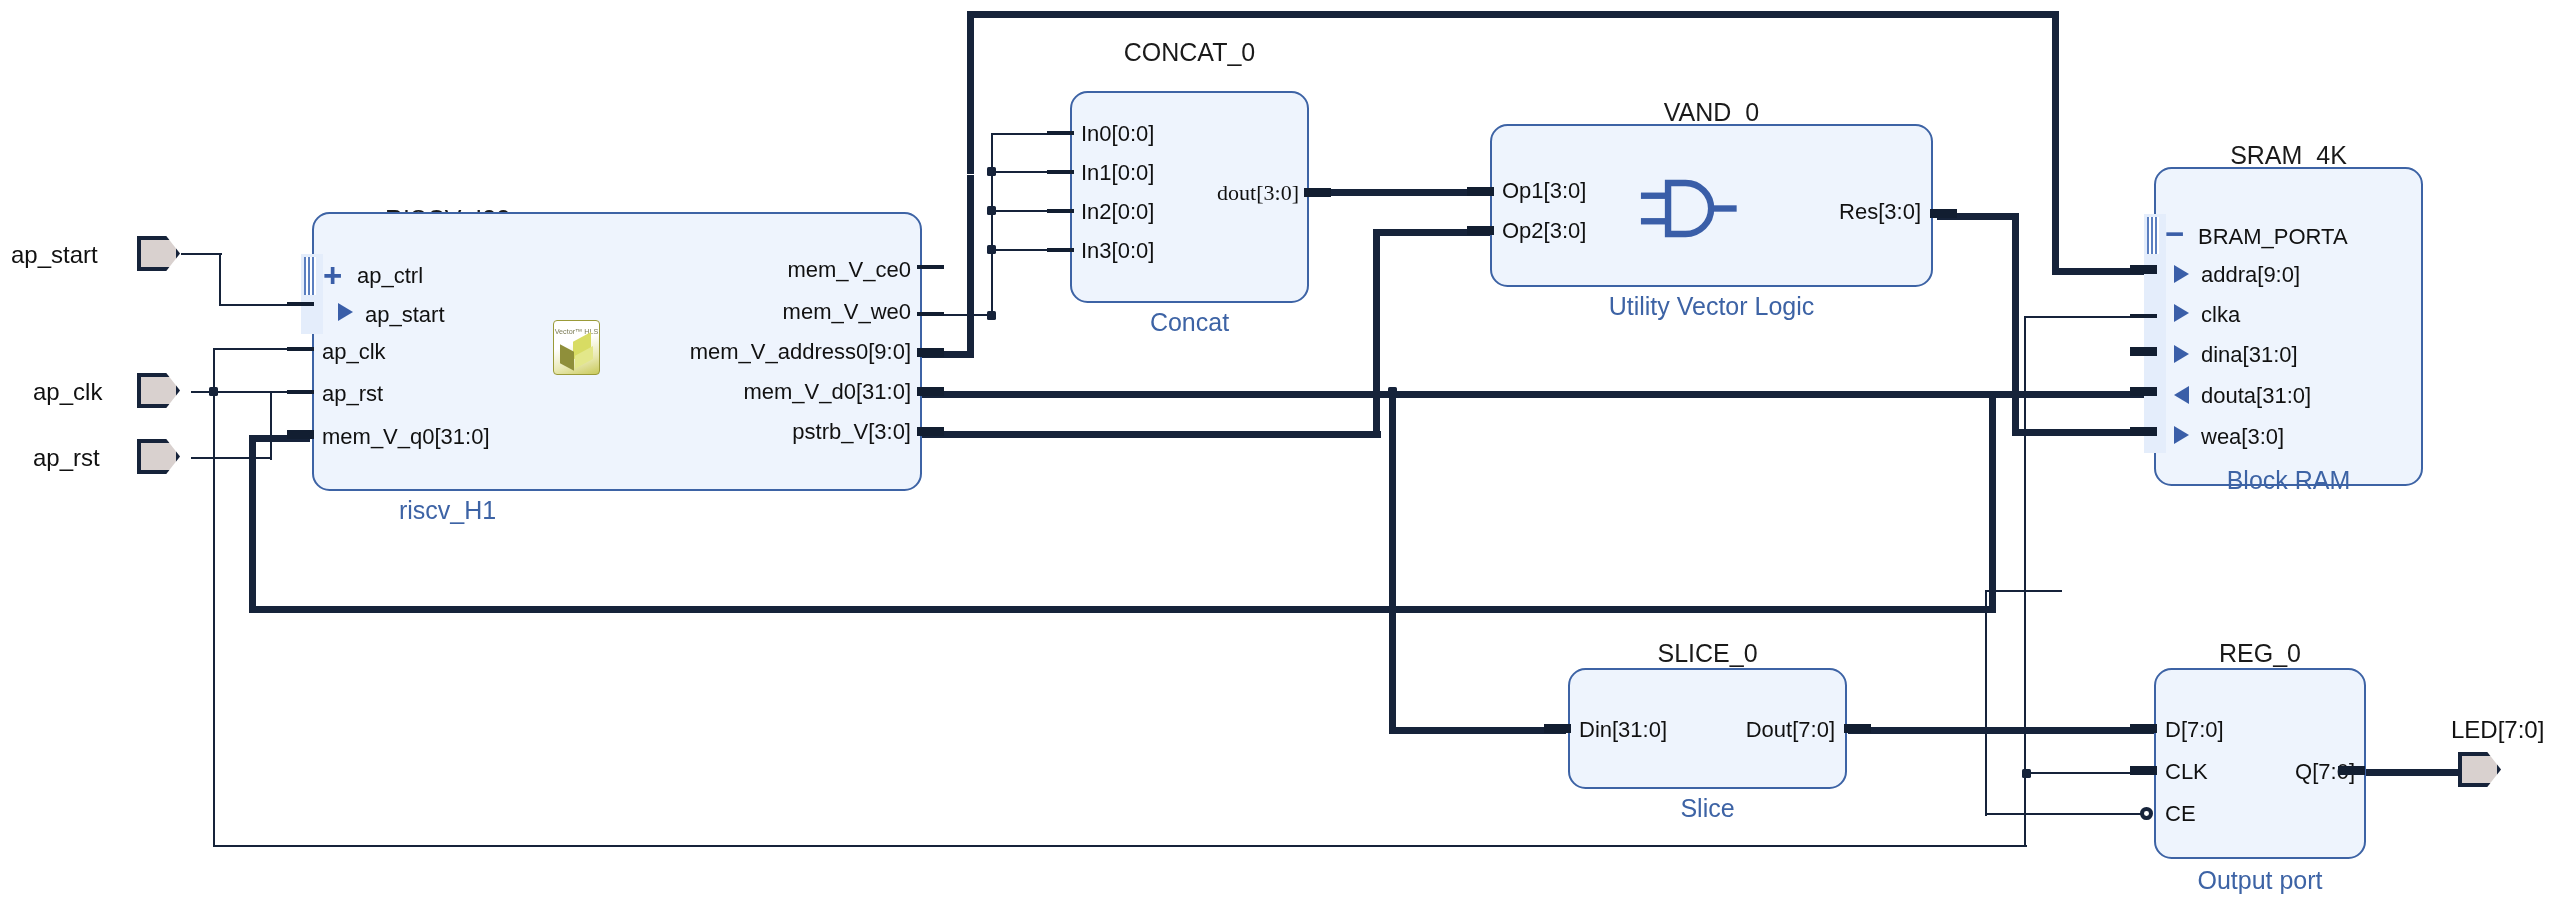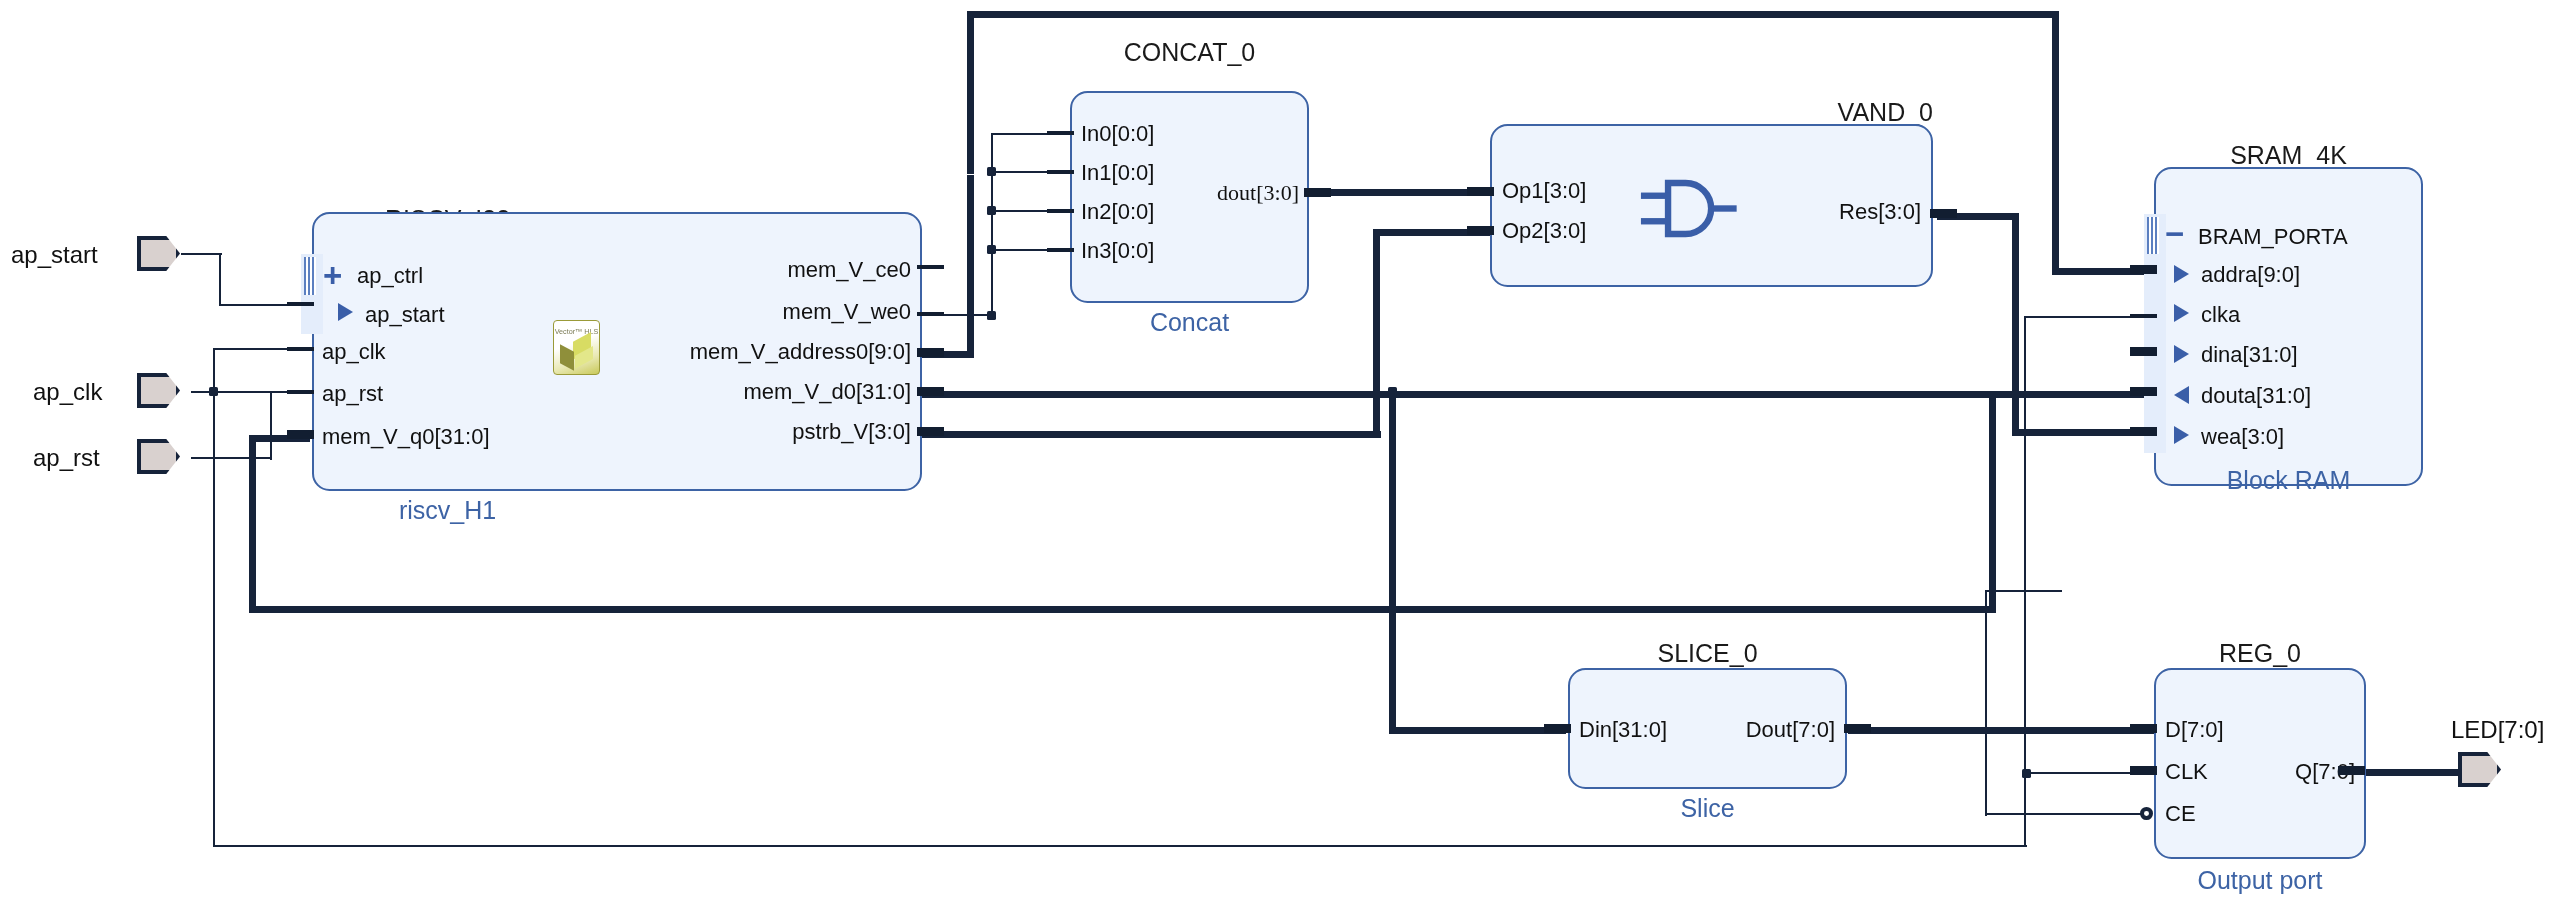--- a/index.html
+++ b/index.html
@@ -320,22 +320,23 @@
   <div class="pin-label" style="left:1081px; top:201px;">In2[0:0]</div>
   <div class="pin-label" style="left:1081px; top:240px;">In3[0:0]</div>
   <div class="pin-label right" style="left:1100px; top:182px; width:199px;font-family:Liberation Serif, serif;">dout[3:0]</div>
 
   <div class="stub thin" style="left:1047px; top:131px; width:27px;"></div>
   <div class="stub thin" style="left:1047px; top:170px; width:27px;"></div>
   <div class="stub thin" style="left:1047px; top:209px; width:27px;"></div>
   <div class="stub thin" style="left:1047px; top:248px; width:27px;"></div>
   <div class="stub thick" style="left:1304px; top:188px; width:27px;"></div>
 
-  <div class="block-title" style="left:1490px; top:98px; width:443px;text-align:right;">VAND_0</div>
+  <div class="block-title" style="left:1490px; top:98px; width:443px;">VAND_0</div>
   <div class="block" style="left:1490px; top:124px; width:443px; height:163px;"></div>
+  <div class="block-subtitle" style="left:1490px; top:292px; width:443px;">Utility Vector Logic</div>
 
   <div class="pin-label" style="left:1502px; top:180px;">Op1[3:0]</div>
   <div class="pin-label" style="left:1502px; top:220px;">Op2[3:0]</div>
   <div class="pin-label right" style="left:1722px; top:201px; width:199px;">Res[3:0]</div>
 
   <div class="stub thick" style="left:1467px; top:187px; width:27px;"></div>
   <div class="stub thick" style="left:1467px; top:226px; width:27px;"></div>
   <div class="stub thick" style="left:1930px; top:209px; width:27px;"></div>
 
   <svg class="and-gate" style="left:1636px; top:175px;" width="104" height="67" viewBox="0 0 130 84">

